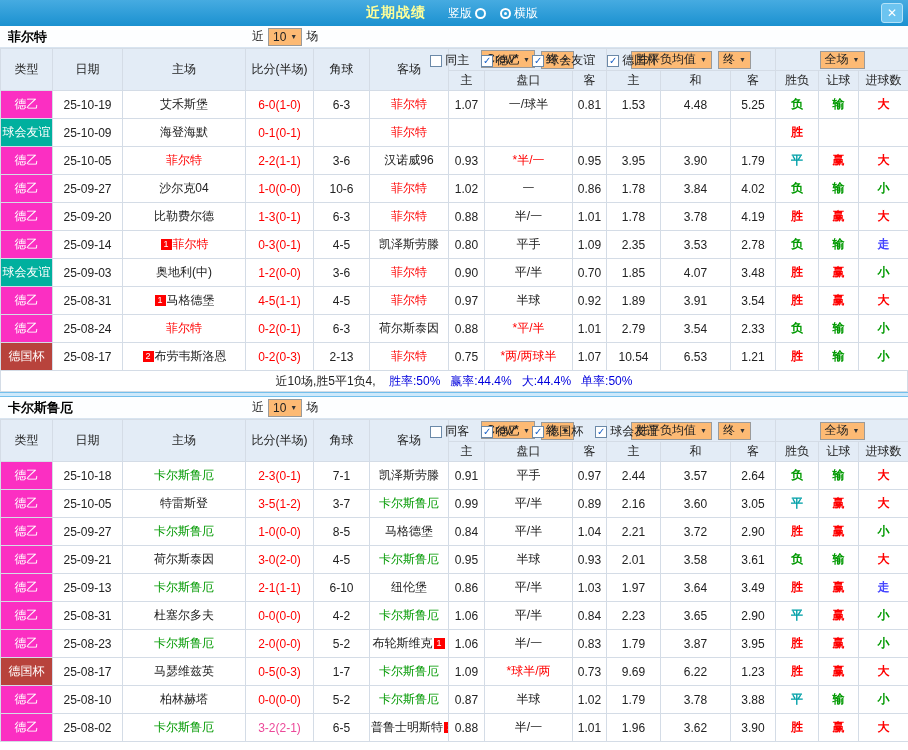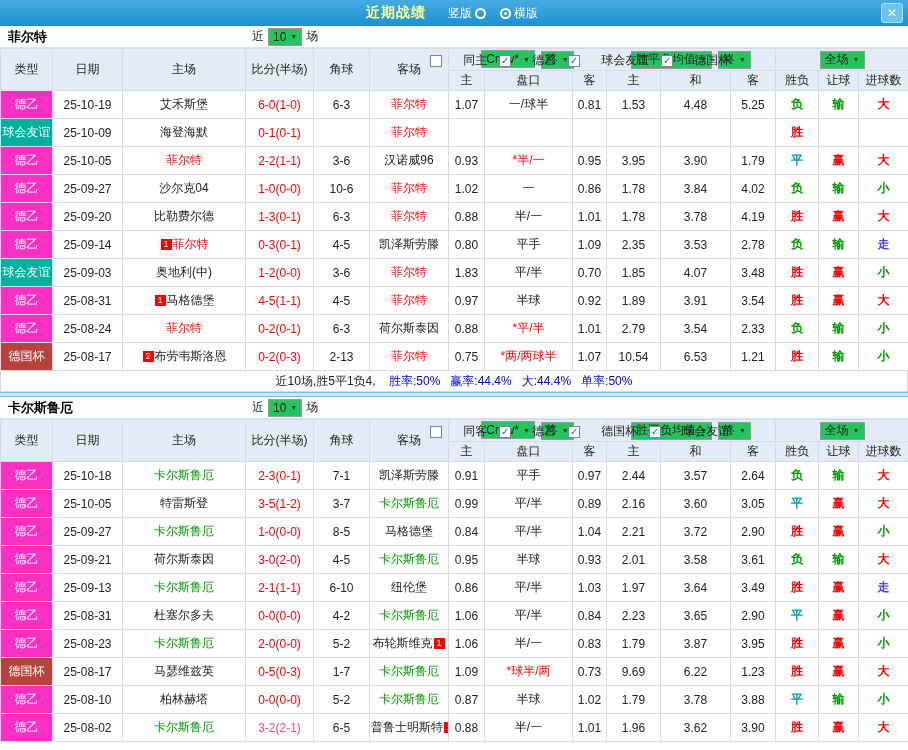--- a/index.html
+++ b/index.html
@@ -31,29 +31,29 @@
     color:#fff; font-weight:bold; text-align:center; line-height:18px; cursor:pointer;
   }
   
   .filterbar {
     height:22px; display:flex; align-items:center; position:relative;
     border-bottom:1px solid #d8e4f0; background:#fdfeff;
   }
   .teamname { position:absolute; left:8px; font-weight:bold; font-size:13px; color:#000; }
   .fgroup { display:flex; align-items:center; gap:4px; margin-left:252px; }
   .cbgroup { display:flex; align-items:center; gap:12px; margin-left:112px; }
-  .cb { display:inline-flex; align-items:center; gap:21px; cursor:pointer;margin-top:48px; }
+  .cb { display:inline-flex; align-items:center; gap:3px; cursor:pointer;margin-top:48px; }
   .box {
     width:12px; height:12px; border:1px solid #6b89a8; background:#fff;
     display:inline-flex; align-items:center; justify-content:center;
     font-size:10px; line-height:10px; color:#1a62c8; font-weight:bold;
   }
   .select {
     display:inline-flex; align-items:center; gap:4px;
-    border:1px solid #9a9a9a; background:#22c55e; height:18px; padding:0 4px;
+    border:1px solid #9a9a9a; background:#fdba74; height:18px; padding:0 4px;
     cursor:pointer; white-space:nowrap;
   }
   .sel-arrow { font-size:7px; color:#333; }
   
   .grid { border-collapse:collapse; table-layout:fixed; width:908px; text-align:center; }
   .grid th, .grid td { border:1px solid #d4dce6; overflow:hidden; white-space:nowrap; padding:0 1px; }
   .grid thead th { background:#e3ecf6; font-weight:normal; }
   .grid thead tr.hr1 th { height:22px; }
   .grid thead tr.hr2 th { height:20px; }
   .selcell .select { margin:0 3px; }
@@ -276,21 +276,21 @@
               <td class="res" style="color: rgb(0, 153, 0);">输</td>
               <td class="res" style="color: rgb(68, 68, 255);">走</td>
             </tr>
             <tr>
               <td class="league" style="background: rgb(0, 176, 158);">球会友谊</td>
               <td class="date">25-09-03</td>
               <td class="team"><span class="tname">奥地利(中)</span></td>
               <td class="score" style="color: rgb(255, 0, 0);">1-2(0-0)</td>
               <td class="corners">3-6</td>
               <td class="team"><span class="tname" style="color: rgb(255, 0, 0);">菲尔特</span></td>
-              <td class="num">1.83</td>
+              <td class="num">0.90</td>
               <td class="num">平/半</td>
               <td class="num">0.70</td>
               <td class="num">1.85</td>
               <td class="num">4.07</td>
               <td class="num">3.48</td>
               <td class="res" style="color: rgb(255, 0, 0);">胜</td>
               <td class="res" style="color: rgb(255, 0, 0);">赢</td>
               <td class="res" style="color: rgb(0, 153, 0);">小</td>
             </tr>
             <tr>

